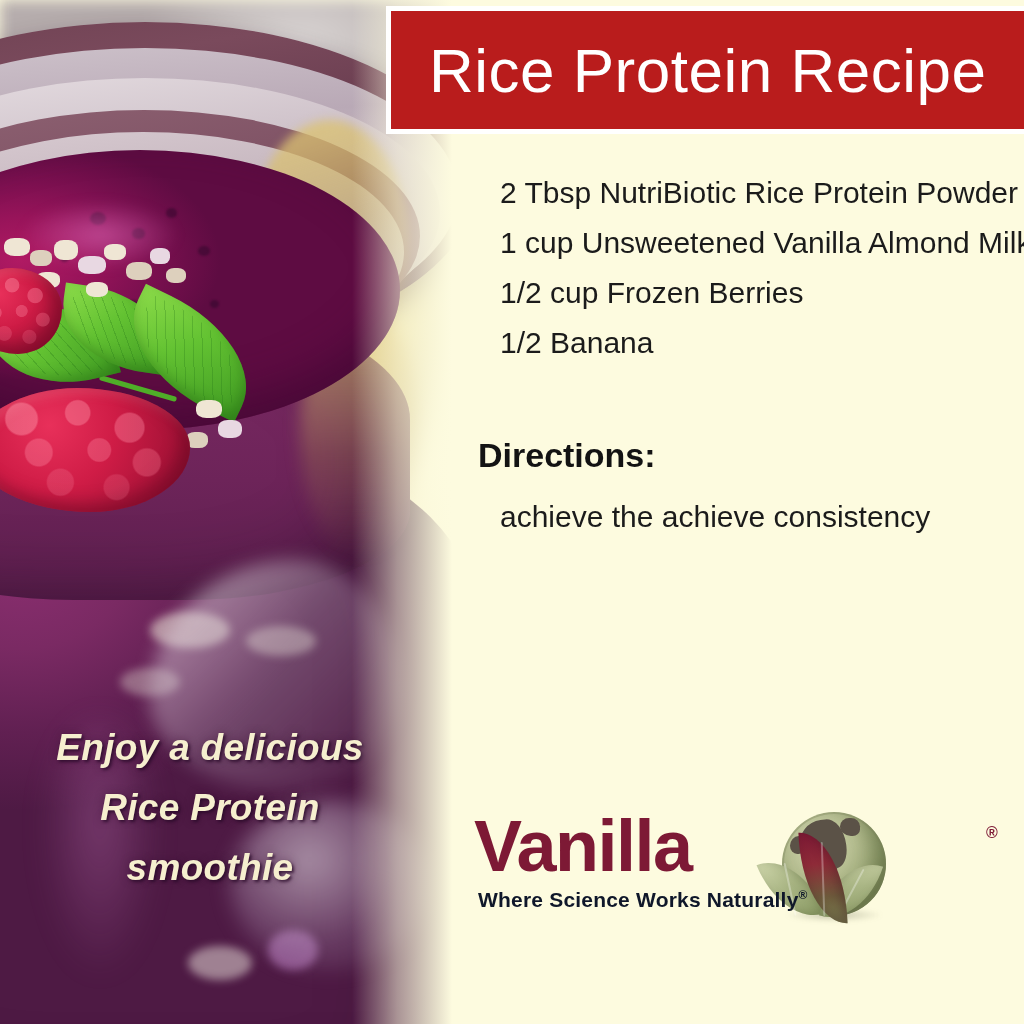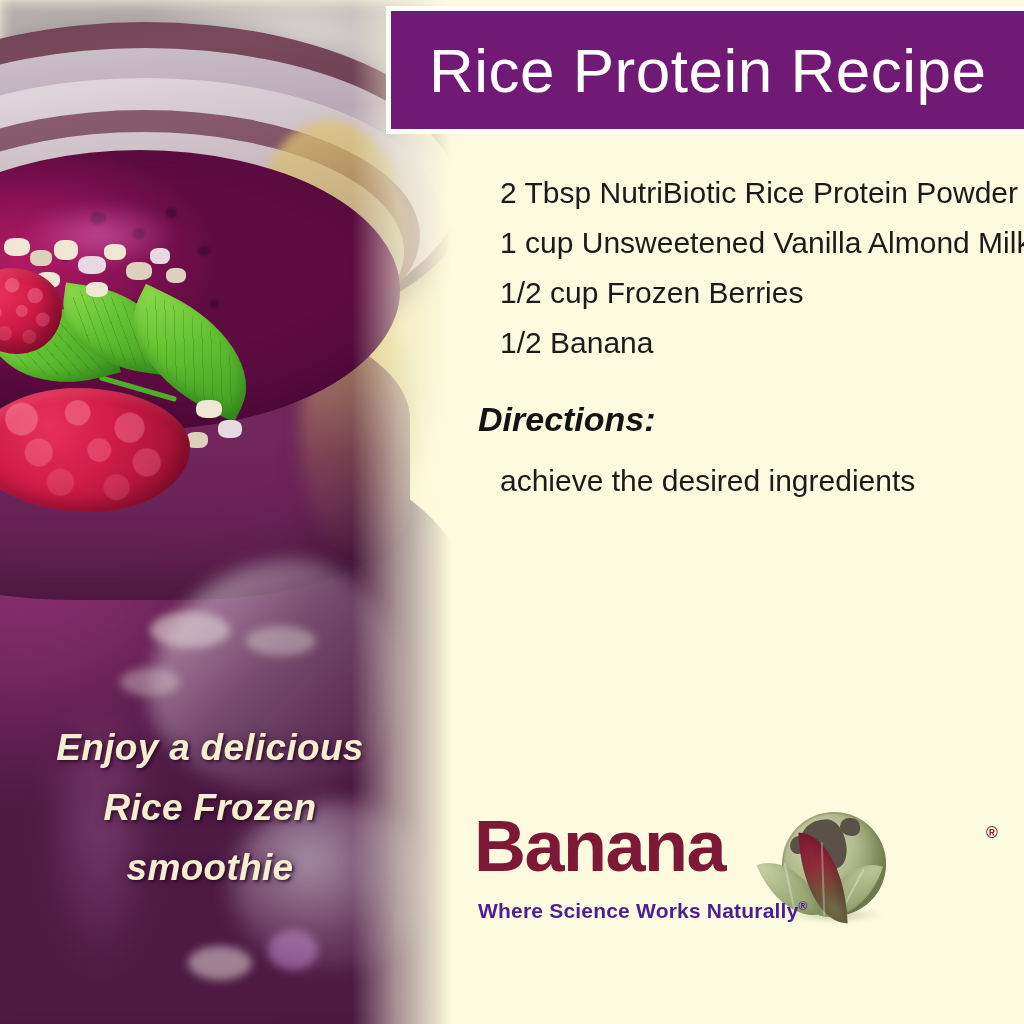--- a/index.html
+++ b/index.html
@@ -222,21 +222,21 @@
     position:absolute; left:352px; top:0; width:100px; height:1024px;
     background:linear-gradient(90deg, rgba(253,251,223,0) 0%, rgba(253,251,223,.55) 45%, rgba(253,251,223,1) 100%);
     z-index:7;
   }
 
   
   .header-bar {
     position:absolute;
     left:386px; top:6px;
     width:638px; height:128px;
-    background:#701a75;
+    background:#b91c1c;
     border-left:5px solid #FFFFFF;
     border-top:5px solid #FFFFFF;
     border-bottom:5px solid #FFFFFF;
     display:flex; align-items:center;
     z-index:10;
   }
   .header-title {
     font-size:62px;
     font-weight:400;
     color:#FFFFFF;
@@ -259,21 +259,21 @@
     margin-left:26px;
   }
   .ing-list { margin:18px 0 0 48px; }
   .ing-list li {
     list-style:none;
     font-size:30px;
     color:#1b1b1b;
     line-height:50px;
     white-space:nowrap;
   }
-  .dir-head { margin-top:32px;font-style:italic; }
+  .dir-head { margin-top:68px; }
   .dir-body {
     margin:14px 0 0 48px;
     font-size:30px;
     color:#1b1b1b;
     line-height:56px;
     max-width:510px;
   }
   .dir-body span { display:block; white-space:nowrap; }
 
   
@@ -291,24 +291,24 @@
     white-space:nowrap;
     line-height:84px;
   }
   .logo-word-a { position:absolute; left:0;   top:2px; }
   .logo-word-b { position:absolute; left:404px; top:2px; }
   .logo-reg {
     position:absolute; left:512px; top:22px;
     font-size:16px; color:#7D1935; font-weight:bold;
   }
   .logo-tag {
-    position:absolute; left:4px; top:97px;
+    position:absolute; left:4px; top:86px;
     font-size:21px;
     font-weight:bold;
-    color:#4c1d95;
+    color:#0f172a;
     letter-spacing:.2px;
     white-space:nowrap;
   }
   .logo-tag-reg { font-size:12px; vertical-align:super; }
 
   
   .globe {
     position:absolute; left:308px; top:10px;
     width:104px; height:104px;
     border-radius:50%;
@@ -444,21 +444,21 @@
       <div class="fleck" style="left:188px;top:946px;width:64px;height:34px;background:rgba(240,232,224,.5);"></div>
       <div class="fleck" style="left:268px;top:930px;width:50px;height:40px;background:rgba(214,150,226,.45);"></div>
       <div class="jar-hl-a"></div>
       <div class="jar-hl-b"></div>
       <div class="jar-hl-c"></div>
 
     </div>
 
     <div class="caption">
       <span>Enjoy a delicious</span>
-      <span>Rice Frozen</span>
+      <span>Rice Protein</span>
       <span>smoothie</span>
     </div>
   </div>
 
   <div class="photo-fade"></div>
 
   <div class="header-bar">
     <div class="header-title">Rice Protein Recipe</div>
   </div>
 
@@ -466,25 +466,25 @@
 
     <ul class="ing-list">
       <li>2 Tbsp NutriBiotic Rice Protein Powder</li>
       <li>1 cup Unsweetened Vanilla Almond Milk</li>
       <li>1/2 cup Frozen Berries</li>
       <li>1/2 Banana</li>
     </ul>
 
     <div class="section-head dir-head">Directions:</div>
     <div class="dir-body">
-      <span>achieve the desired ingredients</span>
+      <span>achieve the achieve consistency</span>
     </div>
 
     <div class="logo">
-      <div class="logo-wordmark logo-word-a">Banana</div>
+      <div class="logo-wordmark logo-word-a">Vanilla</div>
 
       <div class="globe">
         <div class="continent cont-a"></div>
         <div class="continent cont-b"></div>
         <div class="continent cont-c"></div>
         <div class="continent cont-d"></div>
         <div class="globe-edge"></div>
       </div>
       <div class="globe-shadow"></div>
 

